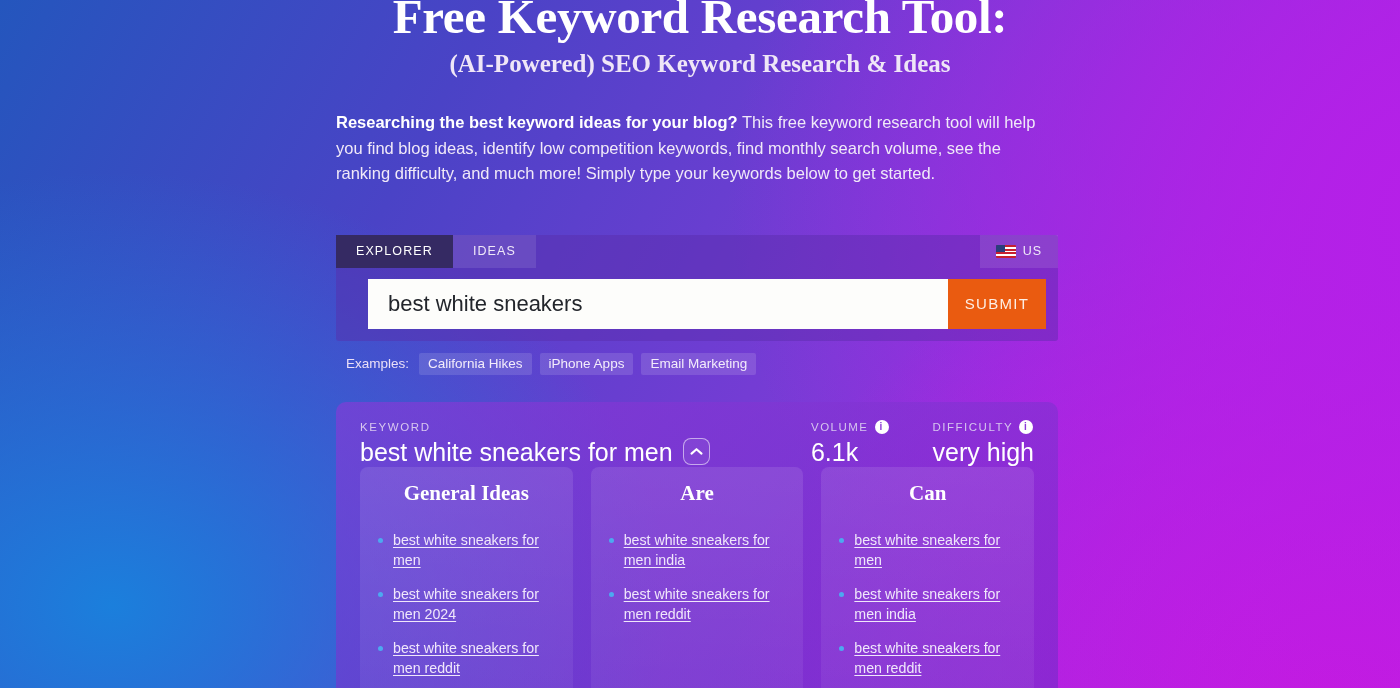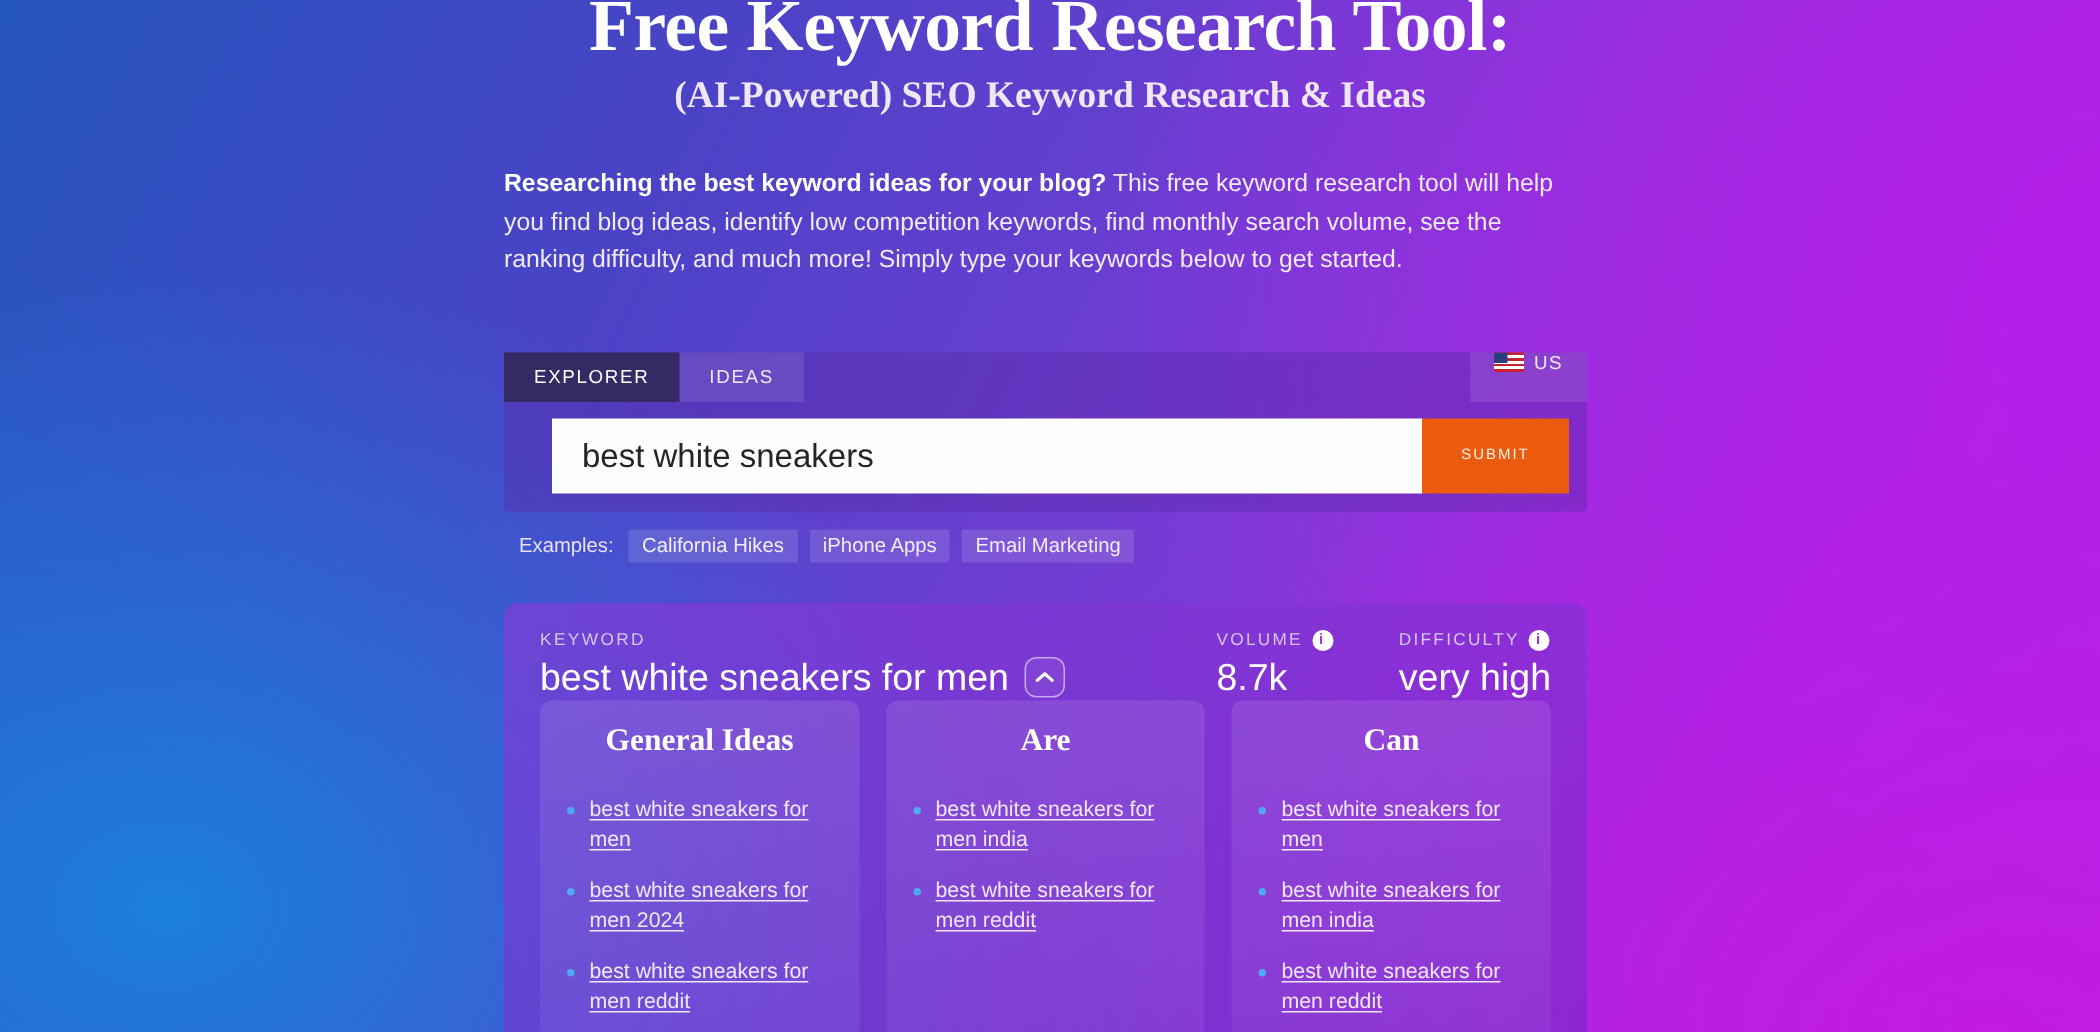--- a/index.html
+++ b/index.html
@@ -73,20 +73,21 @@
     cursor: pointer;
     background: rgba(255,255,255,0.10);
   }
   .tab.active {
     background: #352a63;
     color: #ffffff;
   }
   .country {
     margin-left: auto;
     display: flex;
+    align-items: center;
     gap: 7px;
     padding: 0 16px;
     font-size: 12.5px;
     letter-spacing: 1px;
     color: #efe8f8;
     background: rgba(255,255,255,0.10);
     cursor: pointer;
   }
   .flag {
     width: 20px; height: 13px;
@@ -122,21 +123,21 @@
     font-size: 22px;
     color: #22252b;
     padding: 0 20px;
   }
   .submit-btn {
     width: 98px;
     background: #ea5b10;
     border: none;
     color: #fdeee4;
     font-family: "Liberation Sans", sans-serif;
-    font-size: 10px;
+    font-size: 15px;
     letter-spacing: 1.3px;
     cursor: pointer;
   }
 
   
   .examples {
     display: flex;
     align-items: center;
     gap: 8px;
     margin-top: 12px;
@@ -313,21 +314,21 @@
               </svg>
             </span>
           </div>
         </div>
 
         <div class="metric">
           <div class="metric-top">
             <span>VOLUME</span>
             <span class="info-icon">i</span>
           </div>
-          <div class="metric-value">8.7k</div>
+          <div class="metric-value">6.1k</div>
         </div>
 
         <div class="metric">
           <div class="metric-top">
             <span>DIFFICULTY</span>
             <span class="info-icon">i</span>
           </div>
           <div class="metric-value">very high</div>
         </div>
       </div>

